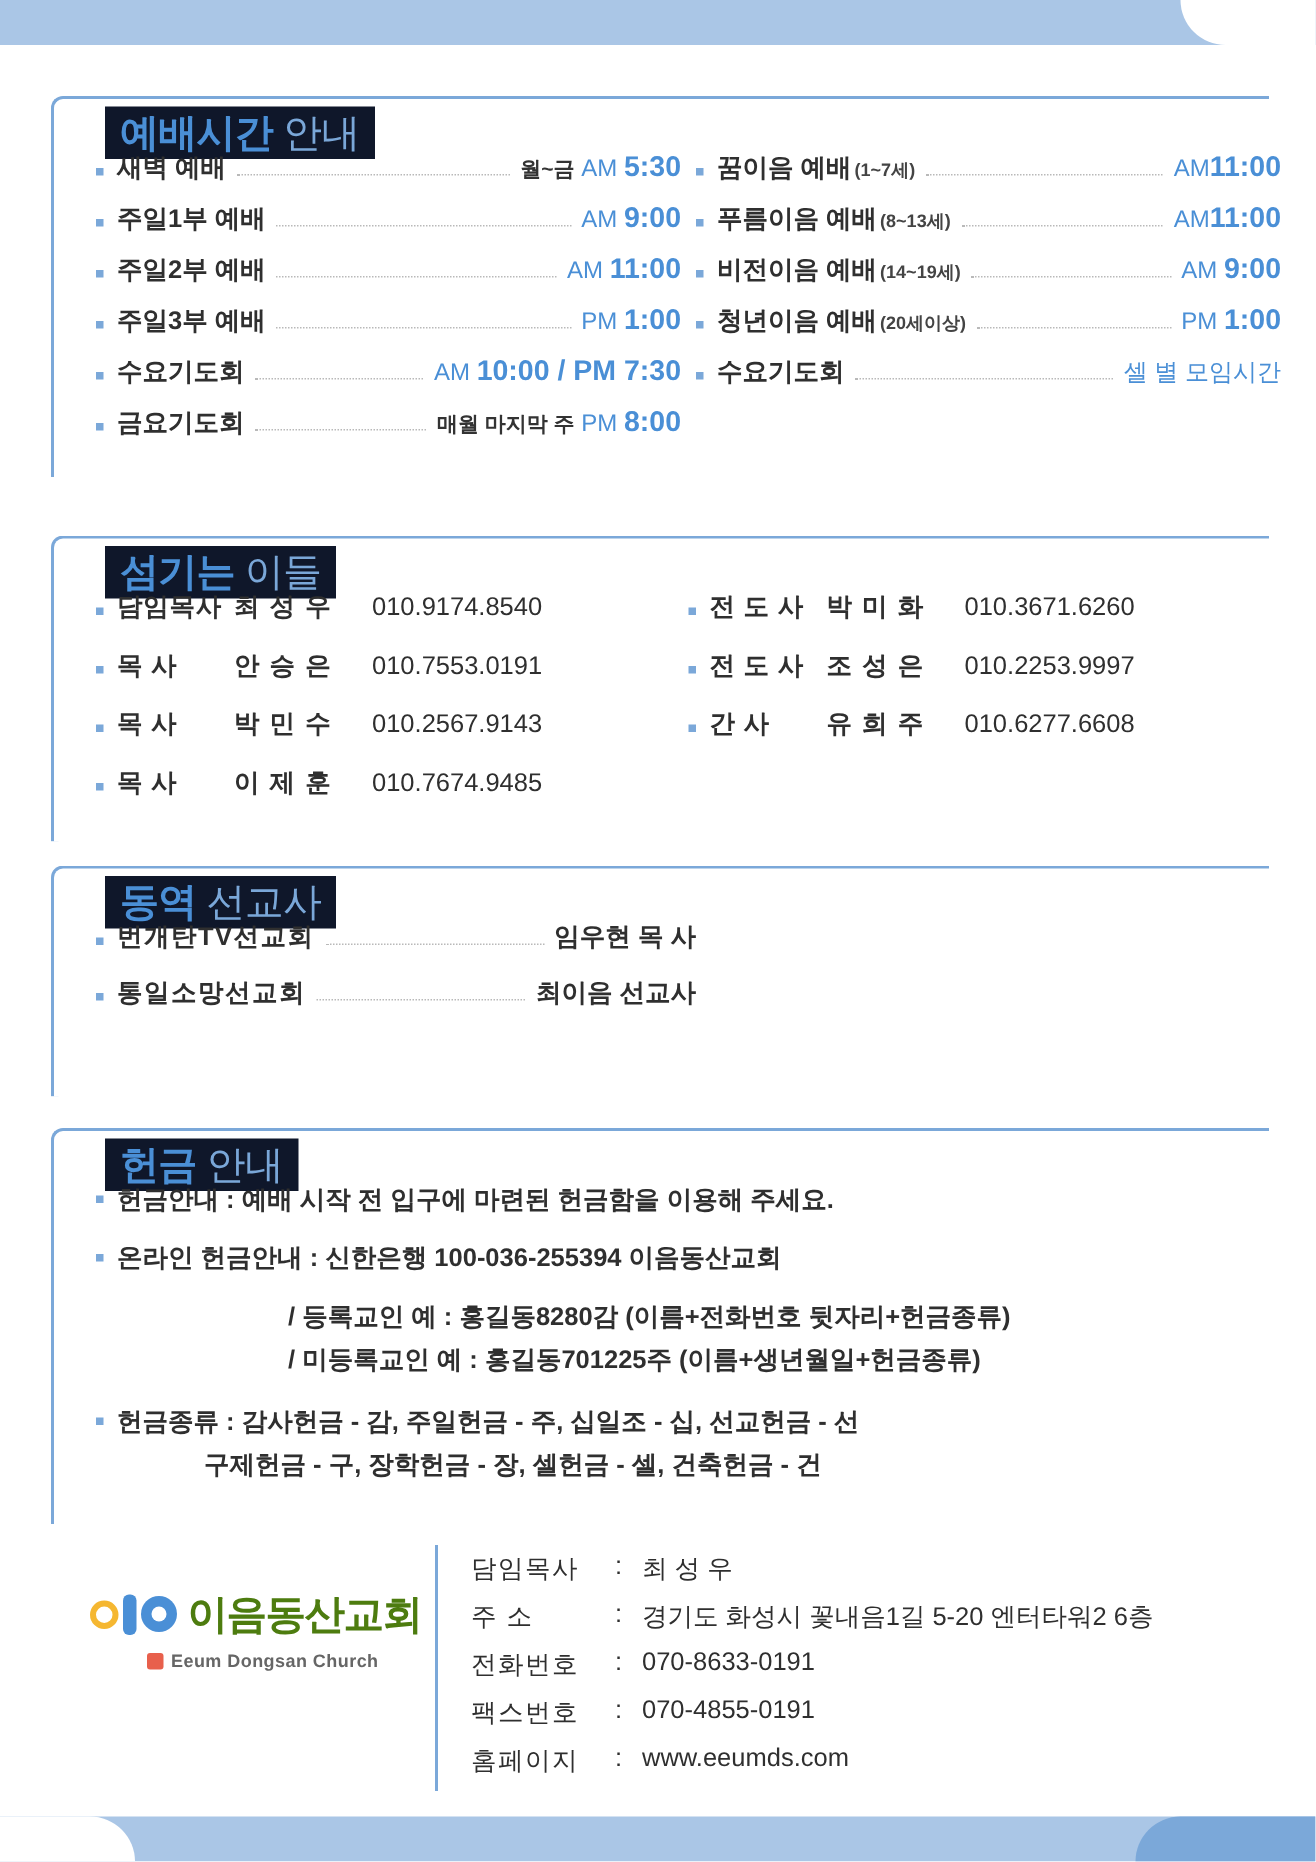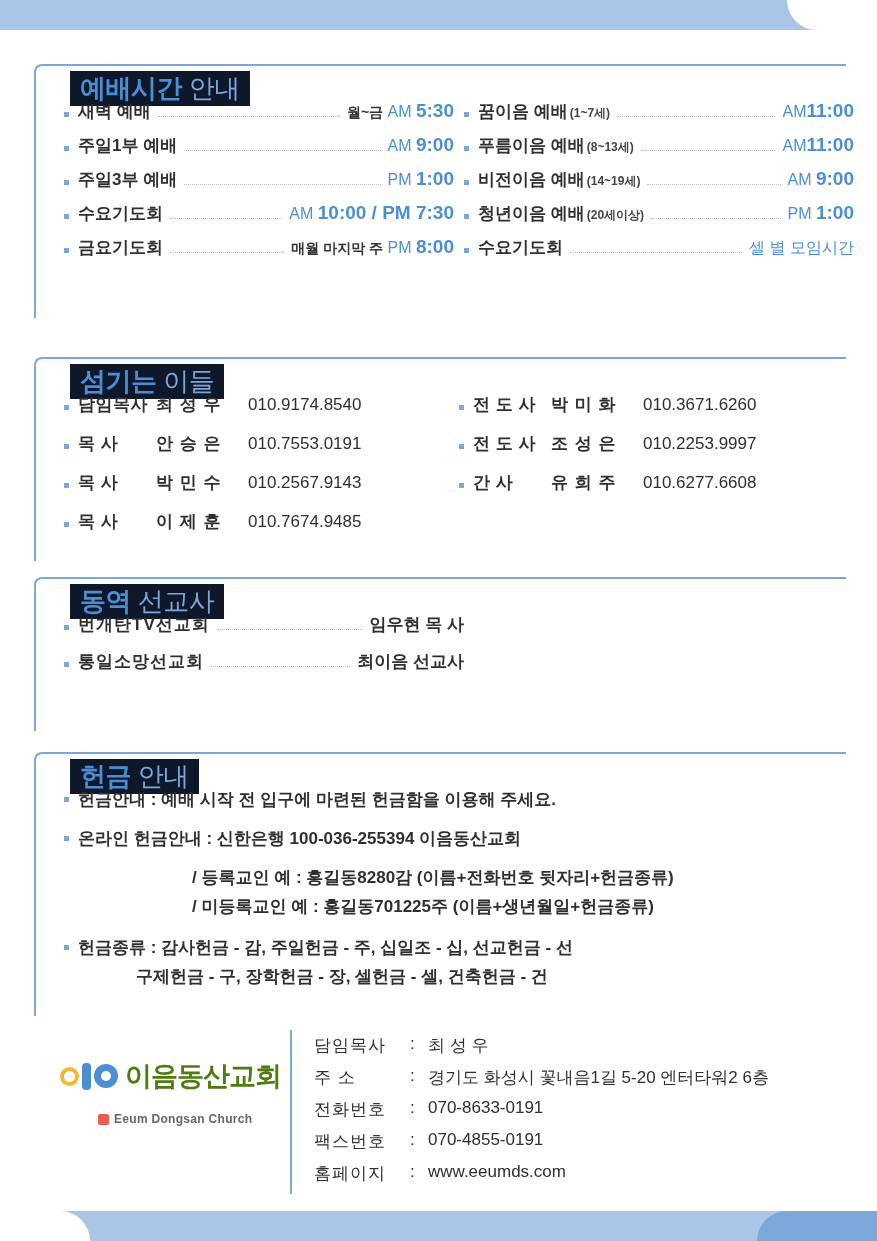--- a/index.html
+++ b/index.html
@@ -272,21 +272,21 @@
     border-radius: 50%;
   }
   .logo-kr {
     font-size: 27px;
     font-weight: bold;
     color: #4d7c0f;
     margin-left: 7px;
     letter-spacing: -1px;
   }
   .logo-en {
-    margin-top: 18px;
+    margin-top: 6px;
     margin-left: 38px;
     font-size: 12px;
     font-weight: bold;
     color: #666;
     letter-spacing: 0.3px;
     display: flex;
     align-items: center;
   }
   .logo-en .sq {
     width: 11px; height: 11px;
@@ -333,20 +333,26 @@
         <span class="bullet"></span>
         <span class="lbl">새벽 예배</span>
         <span class="dotline"></span>
         <span class="val"><span class="small">월~금</span> <span>AM</span> <b>5:30</b></span>
       </div>
       <div class="row">
         <span class="bullet"></span>
         <span class="lbl">주일1부 예배</span>
         <span class="dotline"></span>
         <span class="val"><span>AM</span> <b>9:00</b></span>
+      </div>
+      <div class="row">
+        <span class="bullet"></span>
+        <span class="lbl">주일2부 예배</span>
+        <span class="dotline"></span>
+        <span class="val"><span>AM</span> <b>11:00</b></span>
       </div>
       <div class="row">
         <span class="bullet"></span>
         <span class="lbl">주일3부 예배</span>
         <span class="dotline"></span>
         <span class="val"><span>PM</span> <b>1:00</b></span>
       </div>
       <div class="row">
         <span class="bullet"></span>
         <span class="lbl">수요기도회</span>

